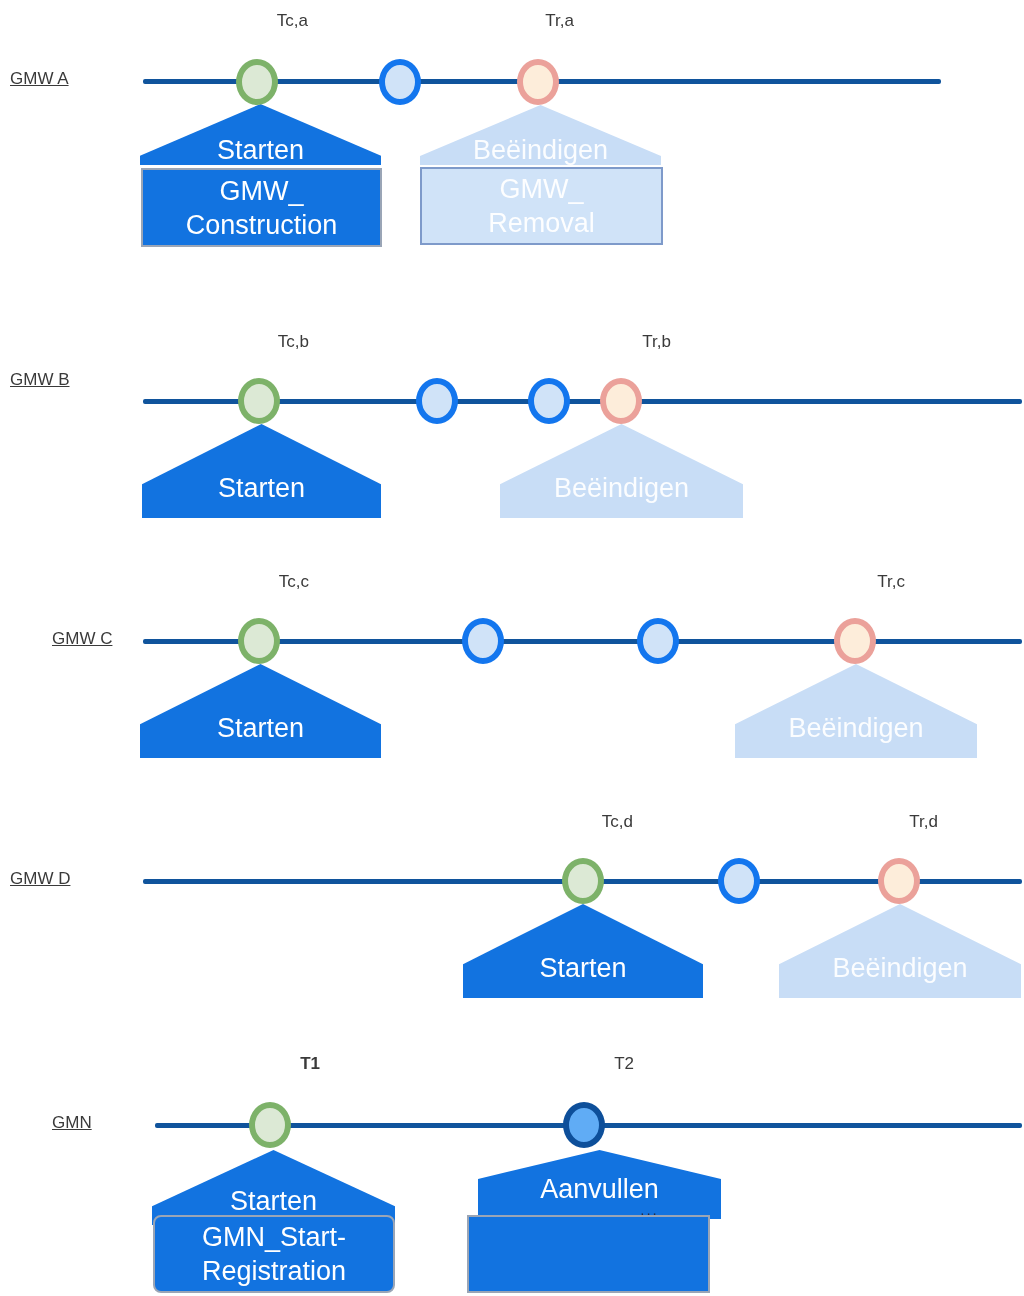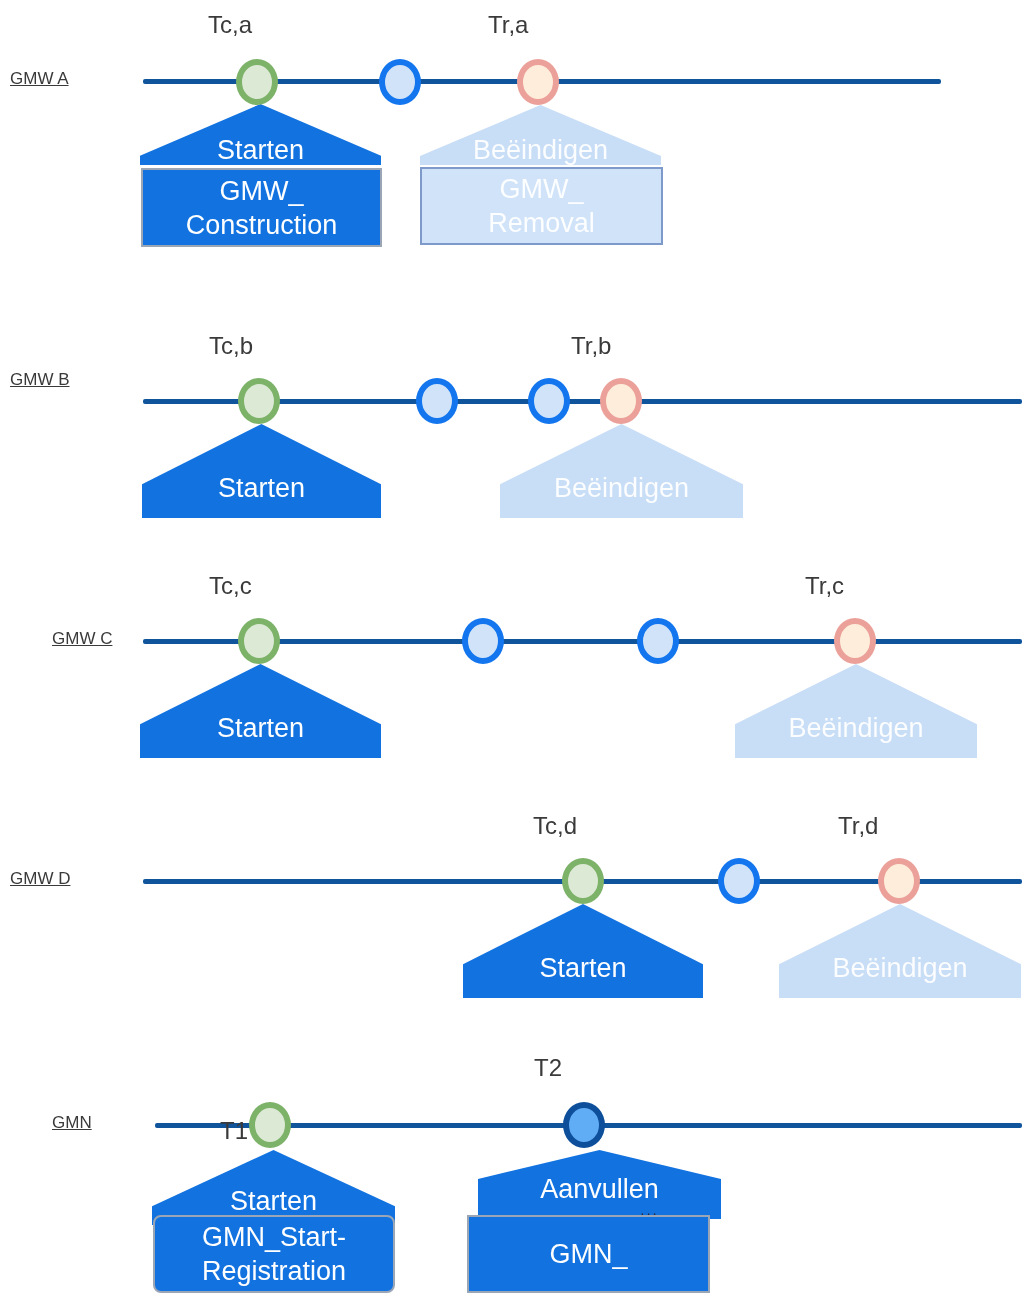--- a/index.html
+++ b/index.html
@@ -5,21 +5,21 @@
   html,body { margin:0; padding:0; background:#ffffff; }
   #canvas {
     position:relative; width:1024px; height:1296px; overflow:hidden;
     font-family:"Liberation Sans", sans-serif; background:#ffffff;
   }
   .timeline { position:absolute; height:5px; background:var(--timeline); border-radius:2px; }
   .row-label {
     position:absolute; font-size:17px; color:var(--label-text); white-space:nowrap;text-decoration:underline;
   }
   .tmark {
-    position:absolute; width:100px; text-align:left; font-size:24px; color:var(--label-text);
+    position:absolute; width:100px; text-align:right; font-size:17px; color:var(--label-text);
     white-space:nowrap;
   }
   .circ {
     position:absolute; width:42px; height:46px; border-radius:50%;
     border:6px solid #000; box-sizing:border-box;
   }
   .c-start { border-color:var(--start-ring); background:var(--start-fill); }
   .c-mid   { border-color:var(--mid-ring);   background:var(--mid-fill); }
   .c-end   { border-color:var(--end-ring);   background:var(--end-fill); }
   .c-reg   { border-color:var(--reg-ring);   background:var(--reg-fill); }
@@ -44,21 +44,21 @@
 </style>
 </head>
 <body>
 
 <div id="canvas">
 
   <div class="row-label" style="left:10px; top:69px;">GMW A</div>
   <div class="timeline" style="left:143px; top:79px; width:798px;"></div>
 
   <div class="tmark" style="left:208px; top:11px;">Tc,a</div>
-  <div class="tmark" style="left:488px; top:11px;">Tr,a</div>
+  <div class="tmark" style="left:474px; top:11px;">Tr,a</div>
 
   <div class="pent pent-dark roof-a" style="left:140px; top:104px; width:241px; height:60px; padding-bottom:1px;">
     <span>Starten</span>
   </div>
   <div class="evtbox box-dark" style="left:141px; top:168px; width:241px; height:79px;">
     <span>GMW_</span>
     <span>Construction</span>
   </div>
 
   <div class="pent pent-light roof-a" style="left:420px; top:105px; width:241px; height:59px; padding-bottom:1px;">
@@ -122,35 +122,34 @@
     <span>Beëindigen</span>
   </div>
 
   <div class="circ c-start" style="left:562px; top:858px;"></div>
   <div class="circ c-mid" style="left:718px; top:858px;"></div>
   <div class="circ c-end" style="left:878px; top:858px;"></div>
 
   <div class="row-label" style="left:52px; top:1113px;">GMN</div>
   <div class="timeline" style="left:155px; top:1123px; width:867px;"></div>
 
-  <div class="tmark" style="left:220px; top:1117px;">T1</div>
+  <div class="tmark" style="left:220px; top:1054px;font-weight:bold;">T1</div>
   <div class="tmark" style="left:534px; top:1054px;">T2</div>
 
   <div class="pent pent-dark roof-gmn-l" style="left:152px; top:1150px; width:243px; height:65px; padding-bottom:10px;">
     <span>Starten</span>
   </div>
   <div class="evtbox box-dark" style="left:153px; top:1215px; width:242px; height:78px;border-radius:8px;">
     <span>GMN_Start-</span>
     <span>Registration</span>
   </div>
 
   <div class="pent pent-dark roof-gmn-r" style="left:478px; top:1150px; width:243px; height:65px; padding-bottom:4px;">
     <span>Aanvullen</span>
     <span class="dots">...</span>
   </div>
   <div class="evtbox box-dark" style="left:467px; top:1215px; width:243px; height:78px;">
-    <span>GMN_</span>
   </div>
 
   <div class="circ c-start" style="left:249px; top:1102px;"></div>
   <div class="circ c-reg" style="left:563px; top:1102px;"></div>
 
 </div>
 
 </body></html>

